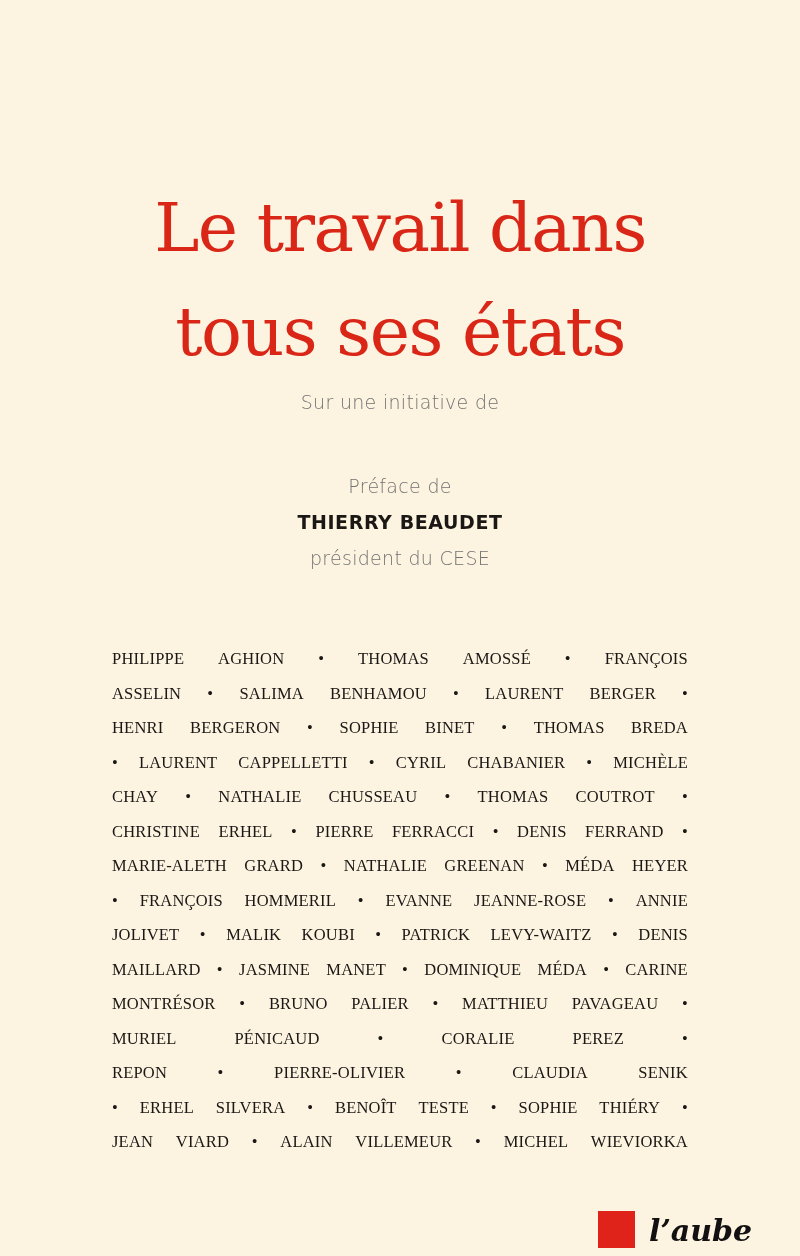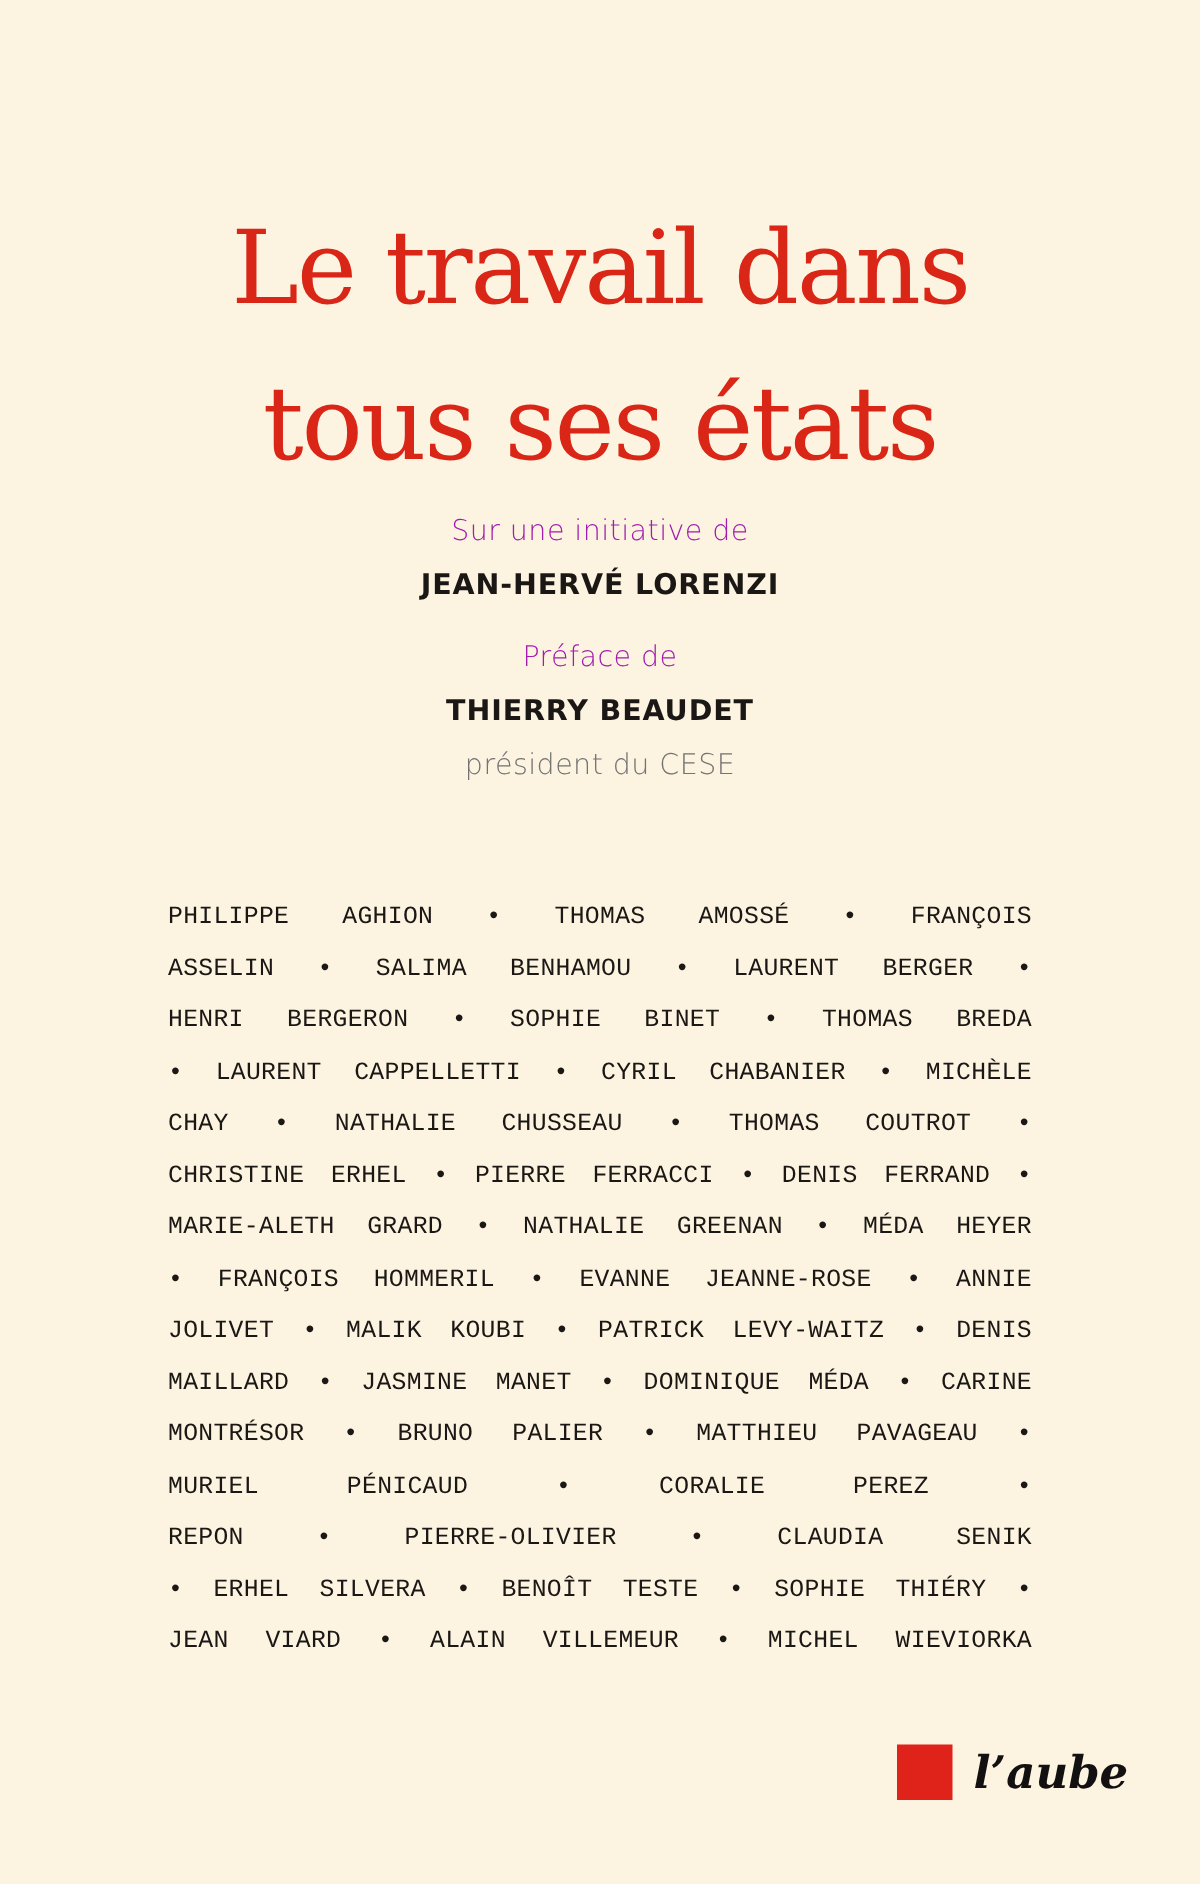--- a/index.html
+++ b/index.html
@@ -11,20 +11,21 @@
       height: 1256px;
       background: #FCF3E0;
       position: relative;
       overflow: hidden;
       font-family: "DejaVu Sans", sans-serif;
       color: #1a1715;
     }
     .cover {
       position: absolute;
       inset: 0;
+      margin-top: 48px;
     }
     .title {
       position: absolute;
       left: 0;
       width: 800px;
       top: 128px;
       text-align: center;
       font-family: "DejaVu Serif", serif;
       font-weight: normal;
       color: #D92616;
@@ -38,21 +39,21 @@
       position: absolute;
       left: 0;
       width: 800px;
       text-align: center;
     }
     .credit-intro {
       font-family: "DejaVu Sans", sans-serif;
       font-weight: 200;
       font-size: 19px;
       letter-spacing: 0.3px;
-      color: #a21caf;
+      color: #737373;
       display: block;
       height: 36px;
       line-height: 36px;
     }
     .credit-name {
       font-family: "DejaVu Sans", sans-serif;
       font-weight: bold;
       font-size: 19px;
       letter-spacing: 0.6px;
       color: #1a1715;
@@ -78,21 +79,21 @@
       left: 112px;
       width: 576px;
       top: 594px;
     }
     .contrib-line {
       display: flex;
       justify-content: space-between;
       align-items: baseline;
       height: 34.5px;
       line-height: 34.5px;
-      font-family: Liberation Mono, monospace;
+      font-family: Liberation Serif, serif;
       font-size: 16.5px;
       font-weight: 500;
       letter-spacing: 0.2px;
       color: #1a1715;
       white-space: nowrap;
     }
     .contrib-line .w { display: inline-block; }
 
     .publisher {
       position: absolute;
@@ -124,21 +125,20 @@
 
 <div class="cover">
 
   <h1 class="title">
     <span>Le travail dans</span>
     <span>tous ses états</span>
   </h1>
 
   <div class="credits credits-initiative">
     <span class="credit-intro">Sur une initiative de</span>
-    <span class="credit-name">JEAN-HERVÉ LORENZI</span>
   </div>
 
   <div class="credits credits-preface">
     <span class="credit-intro">Préface de</span>
     <span class="credit-name">THIERRY BEAUDET</span>
     <span class="credit-role">président du CESE</span>
   </div>
 
   <div class="contributors" id="contributors">
       <div class="contrib-line">

